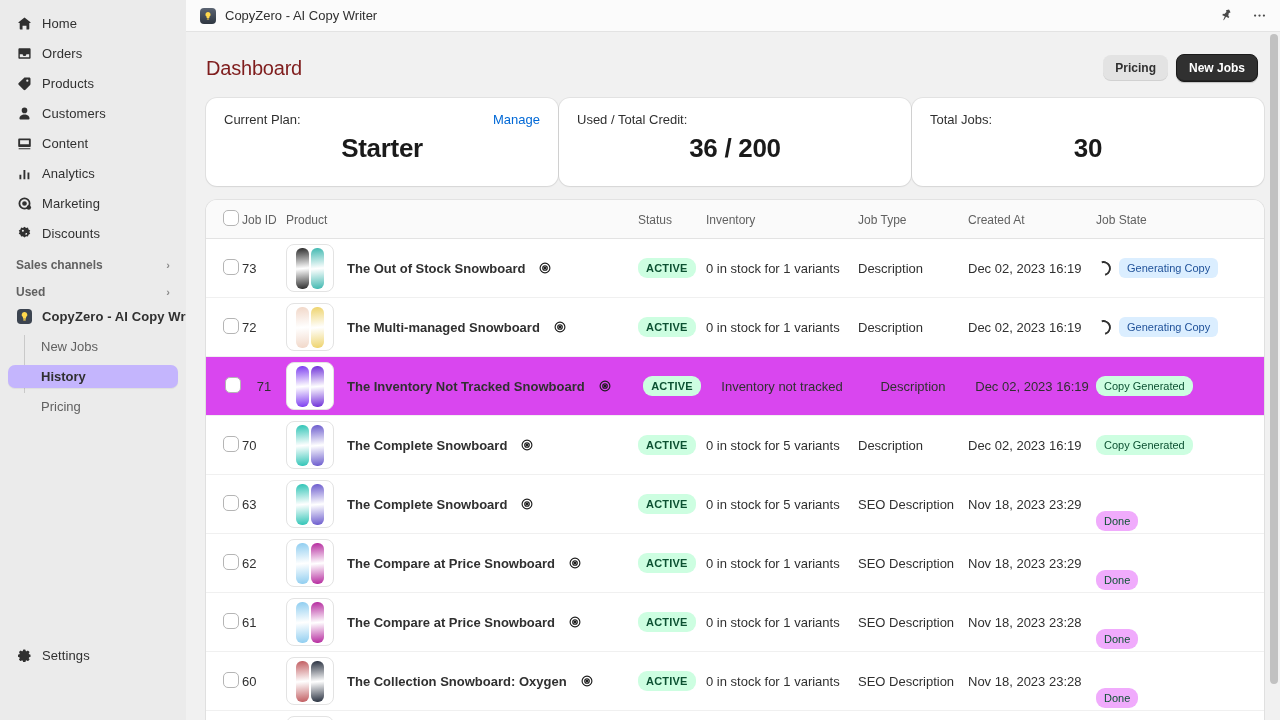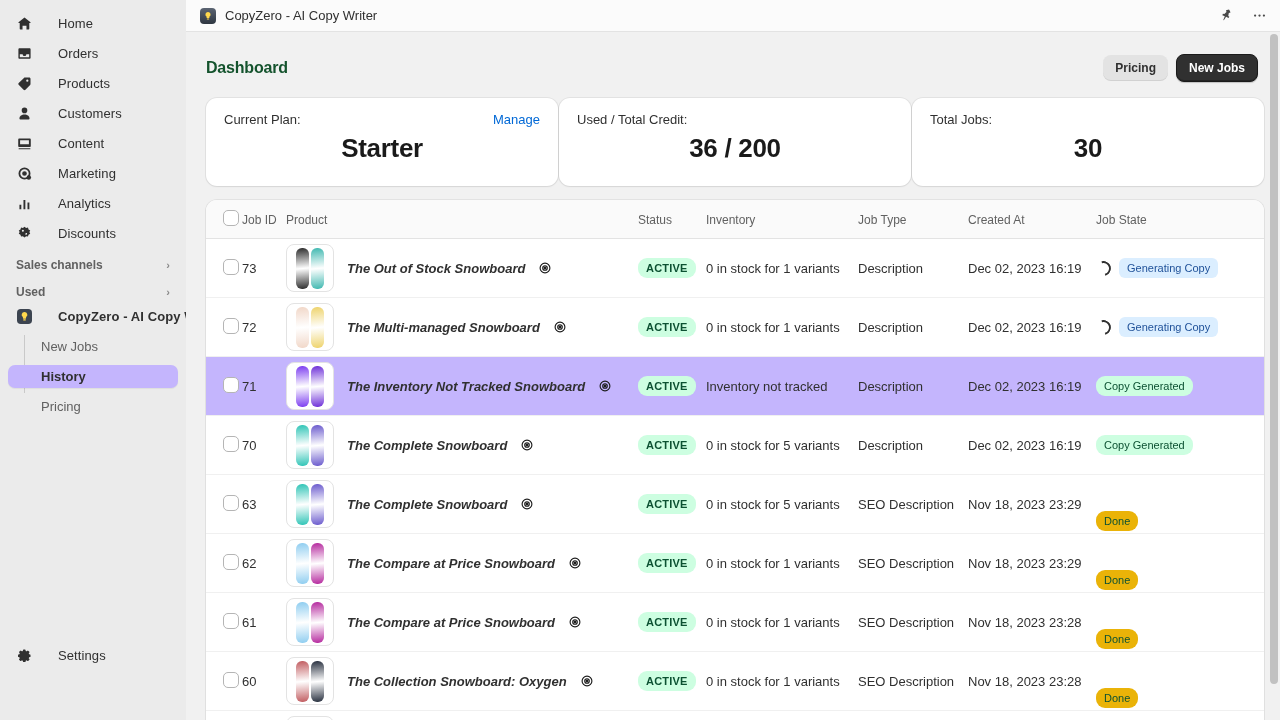--- a/index.html
+++ b/index.html
@@ -16,21 +16,21 @@
   .sidebar {
     width: 186px; height: 720px;
     background: #ebebeb;
     flex: 0 0 186px;
     position: relative;
     padding-top: 12px;
     font-size: 13px;
     color: #303030;
   }
   .nav-item {
-    display: flex; align-items: center; gap: 26px;
+    display: flex; align-items: center; gap: 10px;
     height: 23px; margin: 0 8px 7px 8px;
     padding: 0 8px;
     border-radius: 7px;
     cursor: pointer;
     color: #303030;
     font-size: 13px;
   }
   .nav-item .ico { width: 16px; height: 16px; display: flex; align-items: center; justify-content: center; flex: 0 0 16px; }
   .nav-item .ico svg { display: block; }
   .nav-label { white-space: nowrap; font-weight: 500; letter-spacing: .1px;}
@@ -119,21 +119,21 @@
   .content {
     flex: 1 1 auto;
     overflow: hidden;
     padding: 0 16px 0 20px;
     position: relative;
   }
   .page-head {
     display: flex; align-items: center;
     padding: 22px 6px 16px 0px;
   }
-  .page-title { font-size: 16px; font-weight: 700; color: #14532d; letter-spacing: -.2px;}
+  .page-title { font-size: 20px; font-weight: 400; color: #7f1d1d; letter-spacing: -.2px;}
   .page-actions { margin-left: auto; display: flex; align-items: center; gap: 8px; }
   .btn {
     font-size: 12px; font-weight: 600;
     border-radius: 8px;
     padding: 6px 12px;
     cursor: pointer; border: none;
     font-family: "Liberation Sans", sans-serif;
   }
   .btn-secondary {
     background: #e3e3e3; color: #303030;
@@ -184,21 +184,21 @@
   .col-date  { width: 128px; }
   .col-state { width: auto; }
 
   tbody td {
     padding: 0;
     height: 59px;
     border-bottom: 1px solid #f0f0f0;
     font-size: 13px; color: #303030;
     vertical-align: middle;
   }
-  tbody tr.hovered td { background: #c4b5fd; }
+  tbody tr.hovered td { background: #d946ef; text-align: center; }
   tbody tr:last-child td { border-bottom: none; }
 
   .cb {
     width: 16px; height: 16px;
     border: 1.5px solid #b5b5b5;
     border-radius: 5px; background: #fff;
     cursor: pointer; display: inline-block;
   }
   .jid { font-size: 13px; color: #303030; }
   .thumb-cell { padding-left: 0 !important; }
@@ -207,33 +207,33 @@
     width: 48px; height: 48px;
     border: 1px solid #e3e3e3;
     border-radius: 8px;
     background: #fff;
     display: flex; align-items: center; justify-content: center;
     gap: 2px;
     overflow: hidden;
     flex: 0 0 48px;
   }
   .board { width: 13px; height: 41px; border-radius: 6px; }
-  .prod-name { font-size: 13px; font-weight: 700; color: #303030; white-space: nowrap; font-style: italic; }
+  .prod-name { font-size: 13px; font-weight: 700; color: #303030; white-space: nowrap; }
   .eye { flex: 0 0 14px; cursor: pointer; display:flex; align-items:center;}
 
   .badge {
     display: inline-block;
     font-size: 11px; font-weight: 600;
     border-radius: 9px;
     padding: 2px 8px;
     line-height: 16px;
     white-space: nowrap;
   }
   .badge-active { background: #cdfee1; color: #0c5132; letter-spacing: .2px; }
-  .badge-done { background: #eab308; color: #0c5132; font-weight: 500; margin-top: 34px;}
+  .badge-done { background: #f0abfc; color: #0c5132; font-weight: 500; margin-top: 34px;}
   .badge-generated { background: #cdfee1; color: #0c5132; font-weight: 500;}
   .badge-generating { background: #dbeeff; color: #1f5199; font-weight: 500; border-radius: 6px;}
   .state-cell { display: flex; align-items: center; gap: 8px; }
   .spinner {
     width: 15px; height: 15px; flex: 0 0 15px;
     border: 2px solid transparent;
     border-top-color: #303030;
     border-right-color: #303030;
     border-radius: 50%;
     transform: rotate(30deg);
@@ -295,33 +295,33 @@
           <span class="ico">
             <svg width="15" height="15" viewBox="0 0 16 16" fill="#303030">
               <path d="M2.4 2.6h11.2c.6 0 1.1.5 1.1 1.1v7c0 .6-.5 1.1-1.1 1.1H2.4c-.6 0-1.1-.5-1.1-1.1v-7c0-.6.5-1.1 1.1-1.1zm.9 2v4.2h9.4V4.6H3.3zM1.8 13h12.4v1.1H1.8z"></path>
             </svg>
           </span>
           <span class="nav-label">Content</span>
         </div>
         <div class="nav-item">
           <span class="ico">
             <svg width="15" height="15" viewBox="0 0 16 16" fill="#303030">
-              <path d="M8 1.6a6.4 6.4 0 1 0 0 12.8A6.4 6.4 0 0 0 8 1.6zm0 1.9a4.5 4.5 0 1 1 0 9 4.5 4.5 0 0 1 0-9zm0 2a2.5 2.5 0 1 0 0 5 2.5 2.5 0 0 0 0-5z"></path>
-              <circle cx="12.6" cy="12.3" r="2.4"></circle>
+              <path d="M2.6 9.2h2v5h-2zM6.9 4.2h2v10h-2zM11.2 6.8h2v7.4h-2z"></path>
             </svg>
           </span>
-          <span class="nav-label">Marketing</span>
+          <span class="nav-label">Analytics</span>
         </div>
         <div class="nav-item">
           <span class="ico">
             <svg width="15" height="15" viewBox="0 0 16 16" fill="#303030">
-              <path d="M2.6 9.2h2v5h-2zM6.9 4.2h2v10h-2zM11.2 6.8h2v7.4h-2z"></path>
+              <path d="M8 1.6a6.4 6.4 0 1 0 0 12.8A6.4 6.4 0 0 0 8 1.6zm0 1.9a4.5 4.5 0 1 1 0 9 4.5 4.5 0 0 1 0-9zm0 2a2.5 2.5 0 1 0 0 5 2.5 2.5 0 0 0 0-5z"></path>
+              <circle cx="12.6" cy="12.3" r="2.4"></circle>
             </svg>
           </span>
-          <span class="nav-label">Analytics</span>
+          <span class="nav-label">Marketing</span>
         </div>
         <div class="nav-item">
           <span class="ico">
             <svg width="15" height="15" viewBox="0 0 16 16" fill="#303030">
               <path d="M8 .9 9.7 2l2-.3.6 2 1.8 1-.9 1.8.9 1.8-1.8 1-.6 2-2-.3L8 12.2 6.3 11l-2 .3-.6-2-1.8-1 .9-1.8L1.9 4.7l1.8-1 .6-2 2 .3L8 .9zm-1.7 3a1.1 1.1 0 1 0 0 2.2 1.1 1.1 0 0 0 0-2.2zm3.4 3.3a1.1 1.1 0 1 0 0 2.2 1.1 1.1 0 0 0 0-2.2zM5.3 9.9l4.8-4.8.9.9-4.8 4.8-.9-.9z"></path>
             </svg>
           </span>
           <span class="nav-label">Discounts</span>
         </div>
       </nav>

